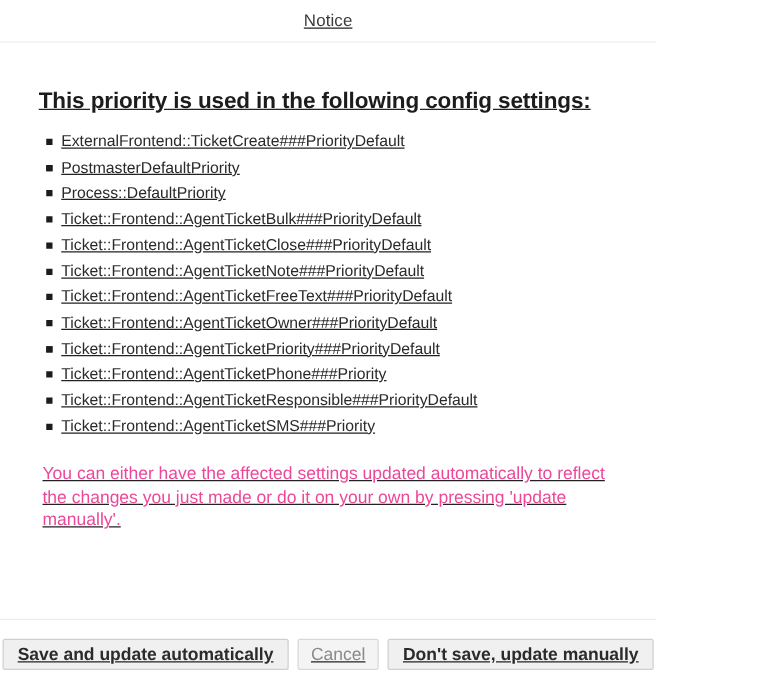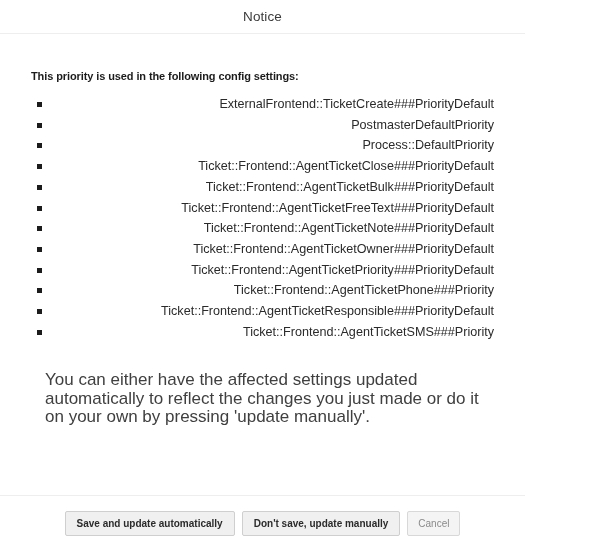--- a/index.html
+++ b/index.html
@@ -14,20 +14,21 @@
     color: #222222;
     overflow: hidden;
   }
   .dialog {
     position: relative;
     width: 525px;
     height: 551px;
     display: flex;
     flex-direction: column;
     background: #ffffff;
+    text-decoration: underline;
   }
   .dialog-header {
     height: 33px;
     min-height: 33px;
     display: flex;
     align-items: center;
     justify-content: center;
     border-bottom: 1px solid #eceeef;
     background: #ffffff;
   }
@@ -37,77 +38,76 @@
     color: #3b3b3b;
     letter-spacing: 0.1px;
   }
   .dialog-body {
     flex: 1 1 auto;
     padding: 0 31px;
     position: relative;
     overflow: hidden;
   }
   .body-heading {
-    font-size: 11px;
+    font-size: 18px;
     font-weight: 700;
     color: #1c1c1c;
     margin: 0;
     padding-top: 36px;
     letter-spacing: -0.1px;
   }
   .settings-list {
     list-style: none;
     margin: 0;
     padding: 0;
     padding-top: 12px;
   }
   .settings-list li {
     position: relative;
     padding-left: 18px;
     font-size: 12.6px;
     line-height: 20.7px;
     color: #2a2a2a;
     white-space: nowrap;
-    text-align: right;
   }
   .settings-list li .bullet {
     position: absolute;
     left: 6px;
     top: 8px;
     width: 5px;
     height: 5px;
     background: #1c1c1c;
     display: block;
   }
   .note-text {
-    margin: 14px;
+    margin: 3px;
     padding-top: 15px;
-    font-size: 17px;
+    font-size: 14px;
     line-height: 18.5px;
-    color: #404040;
+    color: #ec4899;
     max-width: 548px;
   }
   .dialog-footer {
     height: 55px;
     min-height: 55px;
     border-top: 1px solid #eceeef;
     display: flex;
     align-items: center;
     justify-content: center;
     gap: 7px;
     background: #ffffff;
   }
   .btn {
     font-family: "Liberation Sans", sans-serif;
     background: #f0f0f0;
     border: 1px solid #cfcfcf;
     border-radius: 2px;
     height: 25px;
     padding: 0 11px;
-    font-size: 10px;
+    font-size: 14px;
     font-weight: 700;
     color: #2b2b2b;
     cursor: pointer;
     line-height: 23px;
     white-space: nowrap;
     box-sizing: border-box;
   }
   .btn-cancel {
     font-weight: 400;
     color: #8a8a8a;
@@ -125,33 +125,33 @@
     <span class="dialog-title">Notice</span>
   </div>
 
   <div class="dialog-body">
     <h2 class="body-heading">This priority is used in the following config settings:</h2>
     <ul class="settings-list">
         <li><span class="bullet"></span><span>ExternalFrontend::TicketCreate###PriorityDefault</span></li>
         <li><span class="bullet"></span></li>
         <li><span class="bullet"></span><span>PostmasterDefaultPriority</span></li>
         <li><span class="bullet"></span><span>Process::DefaultPriority</span></li>
+        <li><span class="bullet"></span><span>Ticket::Frontend::AgentTicketBulk###PriorityDefault</span></li>
         <li><span class="bullet"></span><span>Ticket::Frontend::AgentTicketClose###PriorityDefault</span></li>
-        <li><span class="bullet"></span><span>Ticket::Frontend::AgentTicketBulk###PriorityDefault</span></li>
+        <li><span class="bullet"></span><span>Ticket::Frontend::AgentTicketNote###PriorityDefault</span></li>
         <li><span class="bullet"></span><span>Ticket::Frontend::AgentTicketFreeText###PriorityDefault</span></li>
-        <li><span class="bullet"></span><span>Ticket::Frontend::AgentTicketNote###PriorityDefault</span></li>
         <li><span class="bullet"></span><span>Ticket::Frontend::AgentTicketOwner###PriorityDefault</span></li>
         <li><span class="bullet"></span></li>
         <li><span class="bullet"></span><span>Ticket::Frontend::AgentTicketPriority###PriorityDefault</span></li>
         <li><span class="bullet"></span><span>Ticket::Frontend::AgentTicketPhone###Priority</span></li>
         <li><span class="bullet"></span><span>Ticket::Frontend::AgentTicketResponsible###PriorityDefault</span></li>
         <li><span class="bullet"></span><span>Ticket::Frontend::AgentTicketSMS###Priority</span></li>
       </ul>
     <p class="note-text">You can either have the affected settings updated automatically to reflect the changes you just made or do it on your own by pressing 'update manually'.</p>
   </div>
 
   <div class="dialog-footer">
     <button class="btn">Save and update automatically</button>
+    <button class="btn btn-cancel">Cancel</button>
     <button class="btn">Don't save, update manually</button>
-    <button class="btn btn-cancel">Cancel</button>
   </div>
 
 </div>
 
 </body></html>

